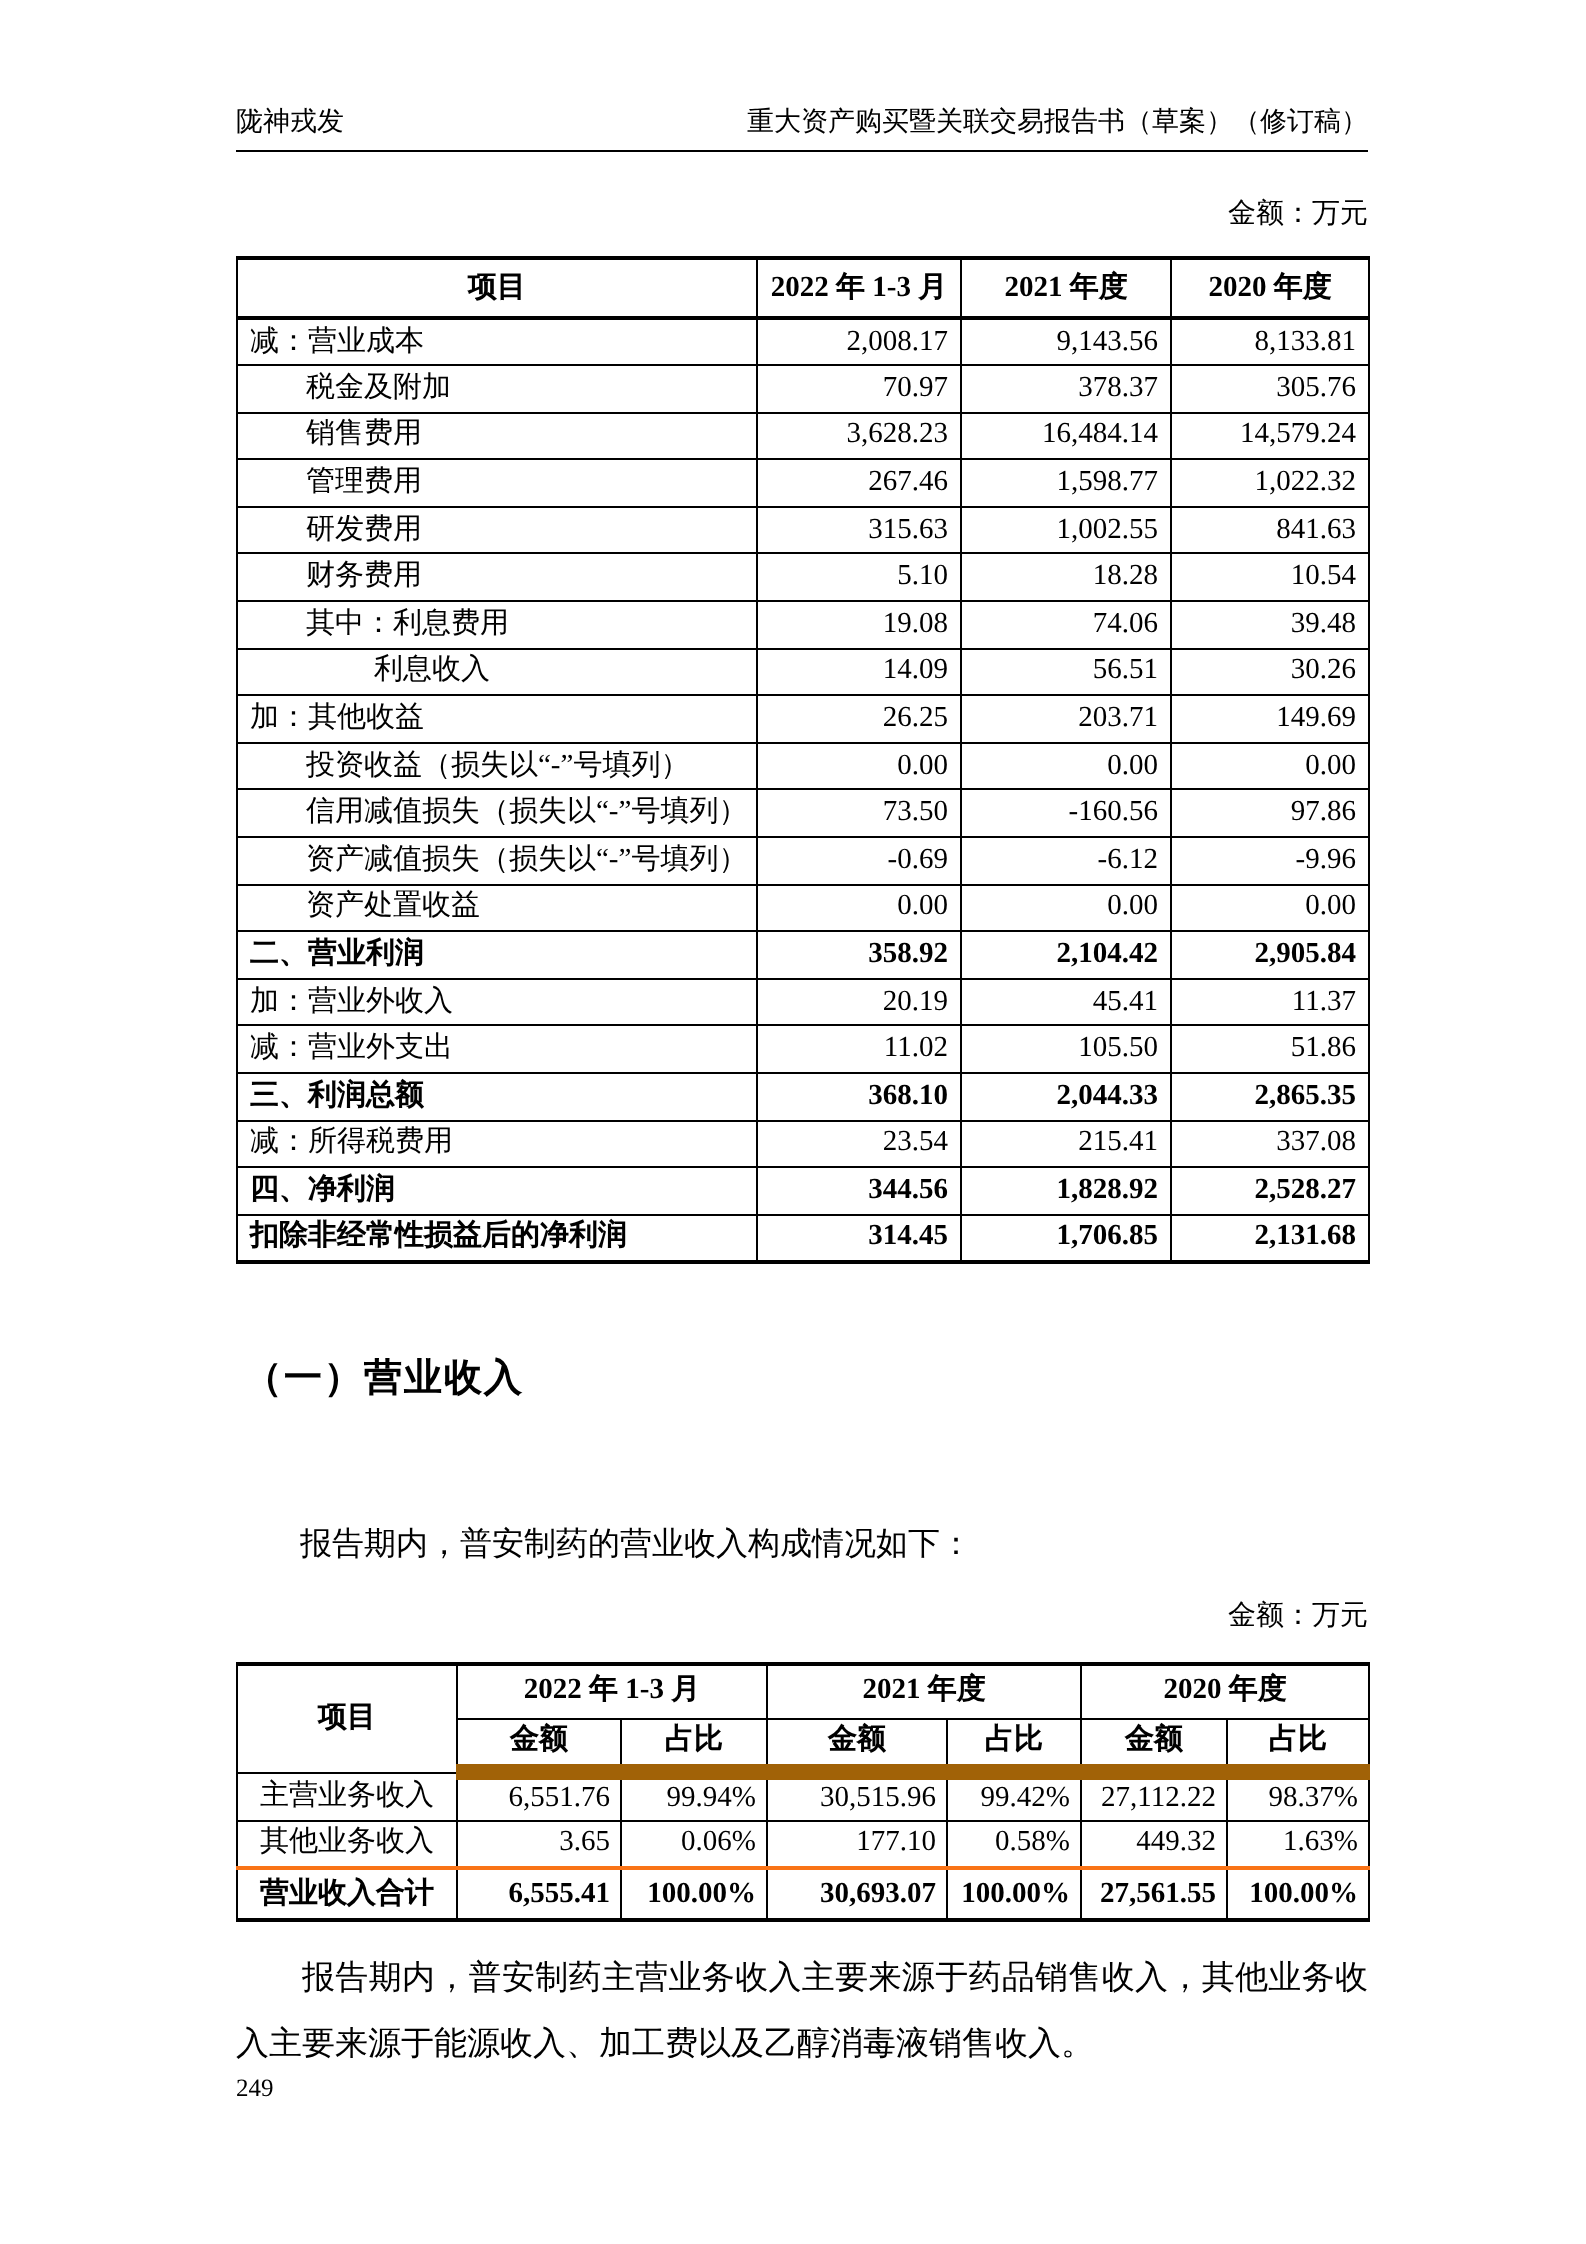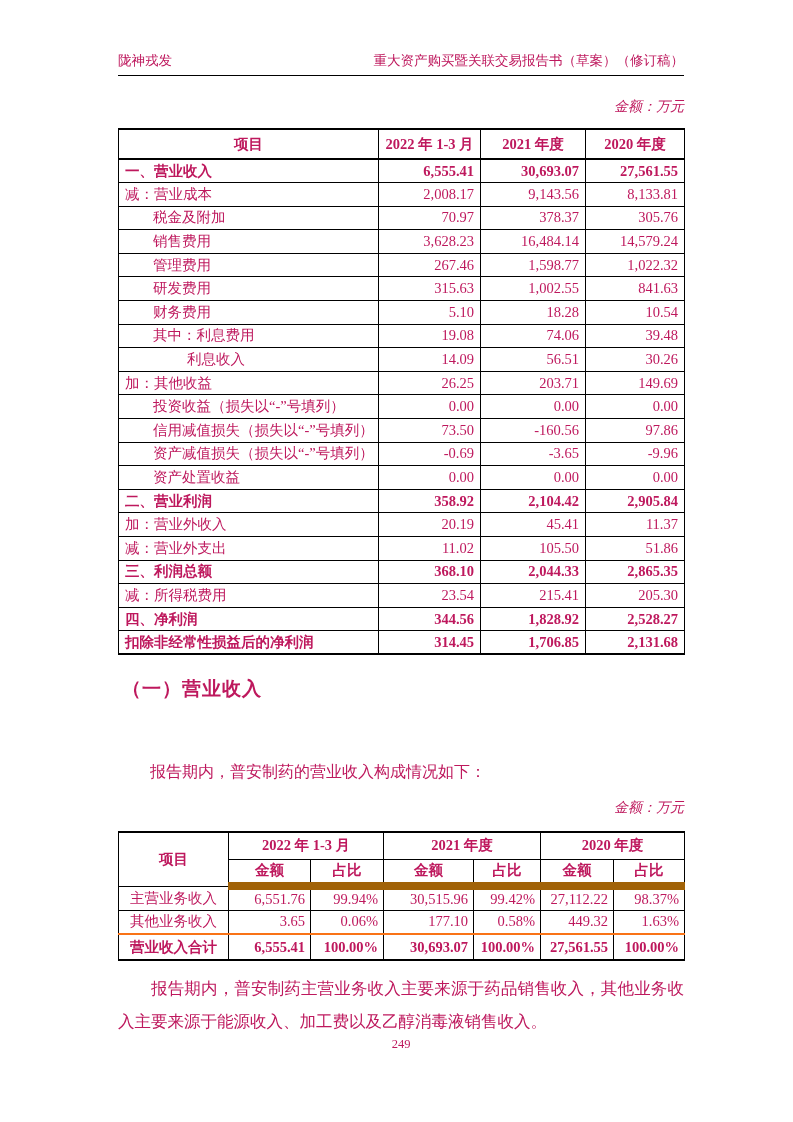--- a/index.html
+++ b/index.html
@@ -3,39 +3,38 @@
 <meta charset="utf-8">
 <style>
   * { margin: 0; padding: 0; box-sizing: border-box; }
   html, body { background: #e8e8e8; }
   .page {
     position: relative;
     width: 793px;
     height: 1122px;
     margin: 0 auto;
     background: #ffffff;
-    color: #be185d;
+    color: #000000;
     font-family: "Liberation Serif", serif;
     overflow: hidden;
   }
 
   
   .running-head {
     position: absolute;
     top: 52px; left: 118px; width: 566px;
     display: flex; justify-content: space-between; align-items: flex-end;
     font-size: 13.5px;
     border-bottom: 1.5px solid #000;
     padding-bottom: 5px;
   }
 
   .unit-note {
     text-align: right;
     font-size: 14px;
-    font-style: italic;
   }
   .unit-note-1 { position: absolute; top: 98px; left: 118px; width: 566px; }
 
   
   table {
     border-collapse: collapse;
     table-layout: fixed;
     width: 566px;
     font-size: 14.5px;
     line-height: 17px;
@@ -75,21 +74,21 @@
   .t2 td.num { text-align: right; margin-top: 40px; }
   .t2 tr.bold td { font-weight: bold; border-top: 2px solid #f97316; height: 26px; }
 
   .closing-para {
     position: absolute; top: 972px; left: 118px; width: 566px;
     font-size: 16.5px; line-height: 33px;
     text-align: justify; text-indent: 2em;
   }
   .page-number {
     position: absolute; top: 1037px; left: 118px; width: 566px;
-    text-align: center; font-size: 12.5px;
+    text-align: left; font-size: 12.5px;
   }
 </style>
 </head>
 <body>
 
 <div class="page">
 
   <div class="running-head">
     <span>陇神戎发</span>
     <span>重大资产购买暨关联交易报告书（草案）（修订稿）</span>
@@ -106,26 +105,20 @@
     </colgroup>
     <thead>
       <tr>
         <th>项目</th>
         <th>2022 年 1-3 月</th>
         <th>2021 年度</th>
         <th>2020 年度</th>
       </tr>
     </thead>
     <tbody>
-        <tr class="bold">
-          <td class="label ind0">一、营业收入</td>
-          <td class="num">6,555.41</td>
-          <td class="num">30,693.07</td>
-          <td class="num">27,561.55</td>
-        </tr>
         <tr>
           <td class="label ind0">减：营业成本</td>
           <td class="num">2,008.17</td>
           <td class="num">9,143.56</td>
           <td class="num">8,133.81</td>
         </tr>
         <tr>
           <td class="label ind1">税金及附加</td>
           <td class="num">70.97</td>
           <td class="num">378.37</td>
@@ -181,21 +174,21 @@
         </tr>
         <tr>
           <td class="label ind1">信用减值损失（损失以“-”号填列）</td>
           <td class="num">73.50</td>
           <td class="num">-160.56</td>
           <td class="num">97.86</td>
         </tr>
         <tr>
           <td class="label ind1">资产减值损失（损失以“-”号填列）</td>
           <td class="num">-0.69</td>
-          <td class="num">-3.65</td>
+          <td class="num">-6.12</td>
           <td class="num">-9.96</td>
         </tr>
         <tr>
           <td class="label ind1">资产处置收益</td>
           <td class="num">0.00</td>
           <td class="num">0.00</td>
           <td class="num">0.00</td>
         </tr>
         <tr class="bold">
           <td class="label ind0">二、营业利润</td>
@@ -218,21 +211,21 @@
         <tr class="bold">
           <td class="label ind0">三、利润总额</td>
           <td class="num">368.10</td>
           <td class="num">2,044.33</td>
           <td class="num">2,865.35</td>
         </tr>
         <tr>
           <td class="label ind0">减：所得税费用</td>
           <td class="num">23.54</td>
           <td class="num">215.41</td>
-          <td class="num">205.30</td>
+          <td class="num">337.08</td>
         </tr>
         <tr class="bold">
           <td class="label ind0">四、净利润</td>
           <td class="num">344.56</td>
           <td class="num">1,828.92</td>
           <td class="num">2,528.27</td>
         </tr>
         <tr class="bold">
           <td class="label ind0">扣除非经常性损益后的净利润</td>
           <td class="num">314.45</td>

